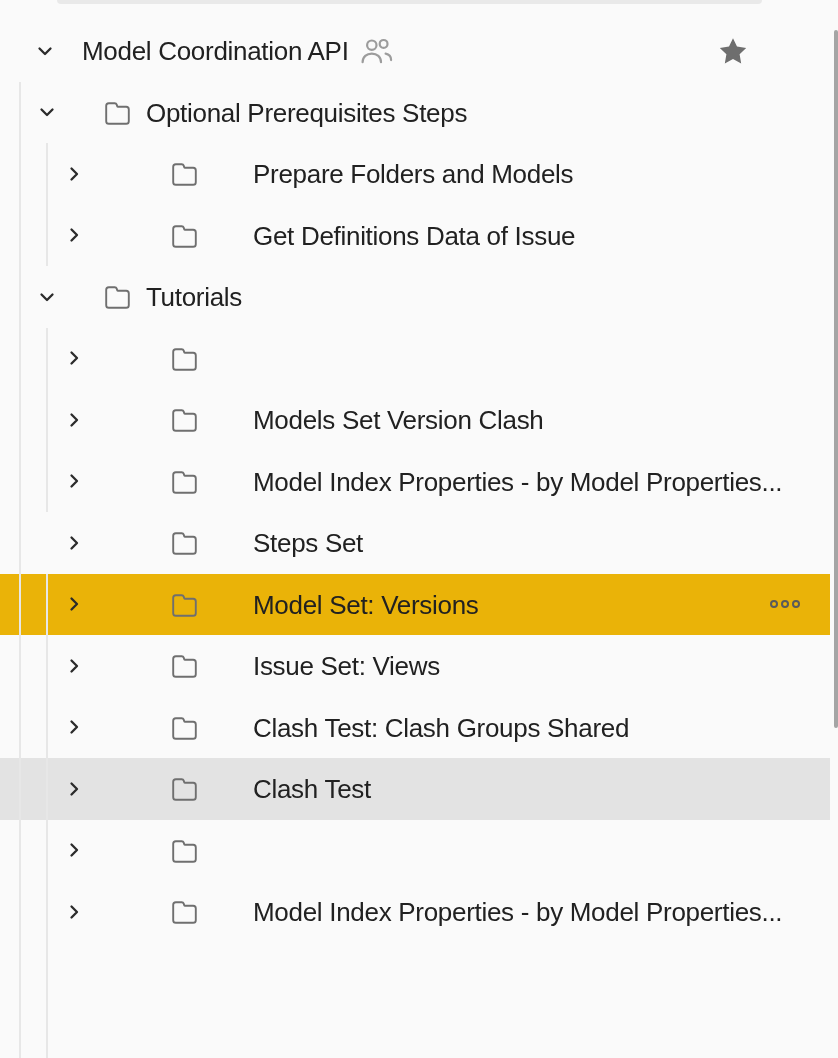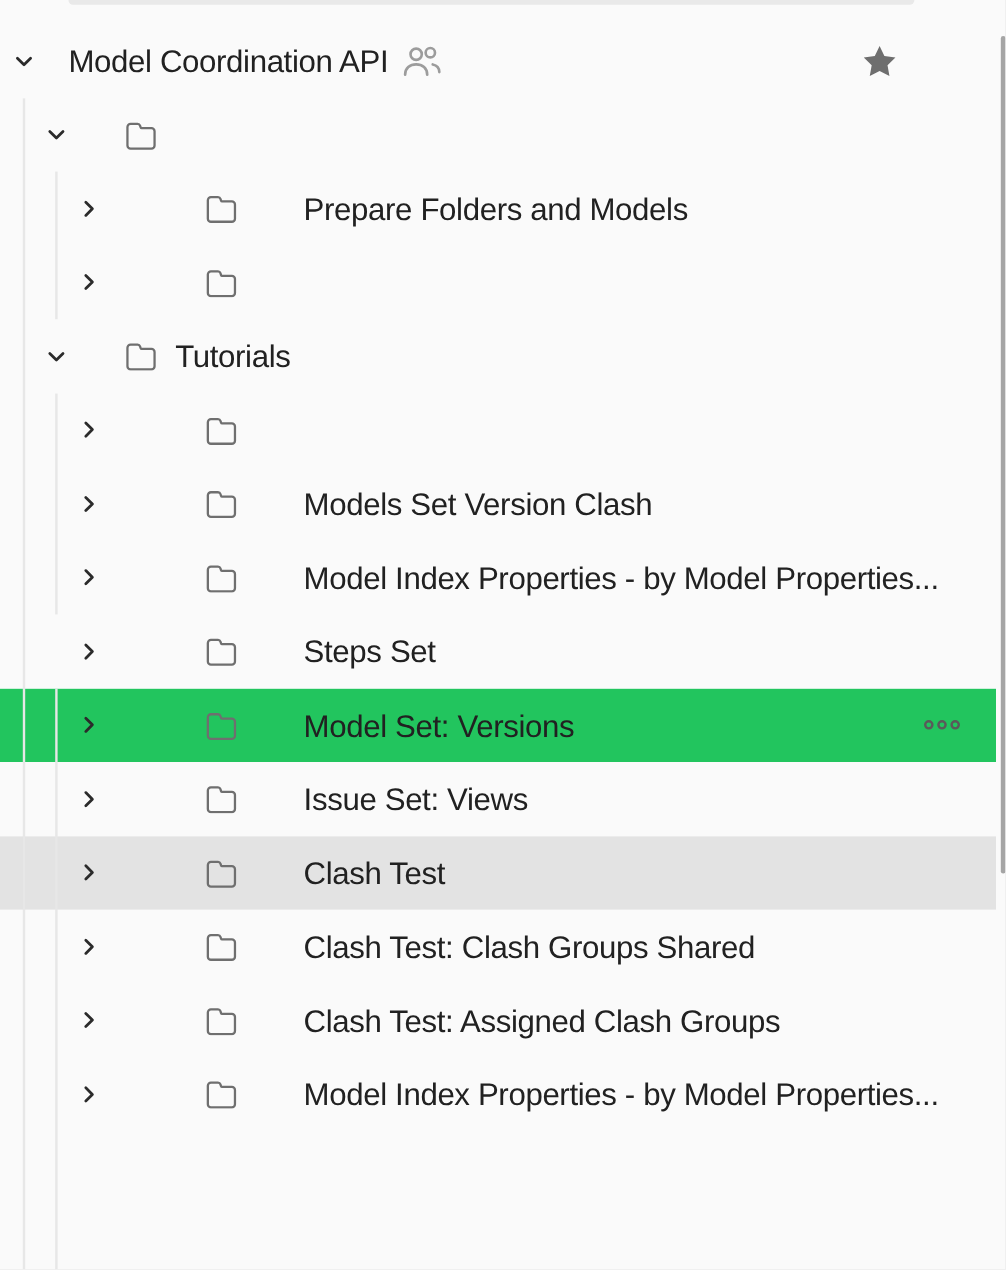--- a/index.html
+++ b/index.html
@@ -16,23 +16,23 @@
     position:absolute;top:0;left:57px;width:705px;height:4px;
     background:#e9e9e9;border-radius:0 0 8px 8px;
   }
   .tree{position:absolute;left:0;top:20px;right:0;z-index:1;}
   .row{
     position:relative;
     height:61.5px;
     margin-right:8px;           
     display:flex;align-items:center;
   }
-  .row.hover{background:#22c55e;text-align:right;}
+  .row.hover{background:#eab308;text-align:right;}
   .row.selected{background:#e3e3e3;}
-  .lvl1{padding-left:11px;}
+  .lvl1{padding-left:11px;margin-left:25px;}
   .lvl2{padding-left:38px;}
   .lvl3{padding-left:65px;gap:40px;}
   .chev{
     width:18px;height:18px;flex:none;margin-right:48px;
     display:flex;align-items:center;justify-content:center;
   }
   .lvl1 .chev{margin-right:28px;}
   .foldericon{width:27px;height:25px;flex:none;margin-right:15px;display:flex;}
   .label{
     font-size:26px;color:#212121;letter-spacing:-0.3px;
@@ -98,20 +98,21 @@
         <span class="chev">
           <svg width="18" height="18" viewBox="0 0 18 18" fill="none">
             <polyline points="3.5,6.5 9,12 14.5,6.5" stroke="#2b2b2b" stroke-width="2.3" stroke-linecap="round" stroke-linejoin="round"></polyline>
           </svg>
         </span>
         <span class="foldericon">
           <svg width="27" height="25" viewBox="0 0 27 25" fill="none">
             <path d="M2.2 21.2 V5.8 A2.6 2.6 0 0 1 4.8 3.2 h5.9 a2.1 2.1 0 0 1 2 1.45 l.5 1.55 a.9 .9 0 0 0 .86 .62 h8.14 A2.6 2.6 0 0 1 24.8 9.4 v11.8 a2.6 2.6 0 0 1 -2.6 2.6 H4.8 a2.6 2.6 0 0 1 -2.6 -2.6 Z" stroke="#6f6f6f" stroke-width="1.9" stroke-linejoin="round"></path>
           </svg>
         </span>
+        <span class="label">Optional Prerequisites Steps</span>
       </div>
       <div class="row lvl3">
         <span class="chev">
           <svg width="18" height="18" viewBox="0 0 18 18" fill="none">
             <polyline points="6.5,3.5 12,9 6.5,14.5" stroke="#2b2b2b" stroke-width="2.3" stroke-linecap="round" stroke-linejoin="round"></polyline>
           </svg>
         </span>
         <span class="foldericon">
           <svg width="27" height="25" viewBox="0 0 27 25" fill="none">
             <path d="M2.2 21.2 V5.8 A2.6 2.6 0 0 1 4.8 3.2 h5.9 a2.1 2.1 0 0 1 2 1.45 l.5 1.55 a.9 .9 0 0 0 .86 .62 h8.14 A2.6 2.6 0 0 1 24.8 9.4 v11.8 a2.6 2.6 0 0 1 -2.6 2.6 H4.8 a2.6 2.6 0 0 1 -2.6 -2.6 Z" stroke="#6f6f6f" stroke-width="1.9" stroke-linejoin="round"></path>
@@ -123,20 +124,21 @@
         <span class="chev">
           <svg width="18" height="18" viewBox="0 0 18 18" fill="none">
             <polyline points="6.5,3.5 12,9 6.5,14.5" stroke="#2b2b2b" stroke-width="2.3" stroke-linecap="round" stroke-linejoin="round"></polyline>
           </svg>
         </span>
         <span class="foldericon">
           <svg width="27" height="25" viewBox="0 0 27 25" fill="none">
             <path d="M2.2 21.2 V5.8 A2.6 2.6 0 0 1 4.8 3.2 h5.9 a2.1 2.1 0 0 1 2 1.45 l.5 1.55 a.9 .9 0 0 0 .86 .62 h8.14 A2.6 2.6 0 0 1 24.8 9.4 v11.8 a2.6 2.6 0 0 1 -2.6 2.6 H4.8 a2.6 2.6 0 0 1 -2.6 -2.6 Z" stroke="#6f6f6f" stroke-width="1.9" stroke-linejoin="round"></path>
           </svg>
         </span>
+        <span class="label">Get Definitions Data of Issue</span>
       </div>
       <div class="row lvl2">
         <span class="chev">
           <svg width="18" height="18" viewBox="0 0 18 18" fill="none">
             <polyline points="3.5,6.5 9,12 14.5,6.5" stroke="#2b2b2b" stroke-width="2.3" stroke-linecap="round" stroke-linejoin="round"></polyline>
           </svg>
         </span>
         <span class="foldericon">
           <svg width="27" height="25" viewBox="0 0 27 25" fill="none">
             <path d="M2.2 21.2 V5.8 A2.6 2.6 0 0 1 4.8 3.2 h5.9 a2.1 2.1 0 0 1 2 1.45 l.5 1.55 a.9 .9 0 0 0 .86 .62 h8.14 A2.6 2.6 0 0 1 24.8 9.4 v11.8 a2.6 2.6 0 0 1 -2.6 2.6 H4.8 a2.6 2.6 0 0 1 -2.6 -2.6 Z" stroke="#6f6f6f" stroke-width="1.9" stroke-linejoin="round"></path>
@@ -219,20 +221,33 @@
             <polyline points="6.5,3.5 12,9 6.5,14.5" stroke="#2b2b2b" stroke-width="2.3" stroke-linecap="round" stroke-linejoin="round"></polyline>
           </svg>
         </span>
         <span class="foldericon">
           <svg width="27" height="25" viewBox="0 0 27 25" fill="none">
             <path d="M2.2 21.2 V5.8 A2.6 2.6 0 0 1 4.8 3.2 h5.9 a2.1 2.1 0 0 1 2 1.45 l.5 1.55 a.9 .9 0 0 0 .86 .62 h8.14 A2.6 2.6 0 0 1 24.8 9.4 v11.8 a2.6 2.6 0 0 1 -2.6 2.6 H4.8 a2.6 2.6 0 0 1 -2.6 -2.6 Z" stroke="#6f6f6f" stroke-width="1.9" stroke-linejoin="round"></path>
           </svg>
         </span>
         <span class="label">Issue Set: Views</span>
       </div>
+      <div class="row lvl3">
+        <span class="chev">
+          <svg width="18" height="18" viewBox="0 0 18 18" fill="none">
+            <polyline points="6.5,3.5 12,9 6.5,14.5" stroke="#2b2b2b" stroke-width="2.3" stroke-linecap="round" stroke-linejoin="round"></polyline>
+          </svg>
+        </span>
+        <span class="foldericon">
+          <svg width="27" height="25" viewBox="0 0 27 25" fill="none">
+            <path d="M2.2 21.2 V5.8 A2.6 2.6 0 0 1 4.8 3.2 h5.9 a2.1 2.1 0 0 1 2 1.45 l.5 1.55 a.9 .9 0 0 0 .86 .62 h8.14 A2.6 2.6 0 0 1 24.8 9.4 v11.8 a2.6 2.6 0 0 1 -2.6 2.6 H4.8 a2.6 2.6 0 0 1 -2.6 -2.6 Z" stroke="#6f6f6f" stroke-width="1.9" stroke-linejoin="round"></path>
+          </svg>
+        </span>
+        <span class="label">Clash Test: Clash Groups Shared</span>
+      </div>
       <div class="row lvl3 selected">
         <span class="chev">
           <svg width="18" height="18" viewBox="0 0 18 18" fill="none">
             <polyline points="6.5,3.5 12,9 6.5,14.5" stroke="#2b2b2b" stroke-width="2.3" stroke-linecap="round" stroke-linejoin="round"></polyline>
           </svg>
         </span>
         <span class="foldericon">
           <svg width="27" height="25" viewBox="0 0 27 25" fill="none">
             <path d="M2.2 21.2 V5.8 A2.6 2.6 0 0 1 4.8 3.2 h5.9 a2.1 2.1 0 0 1 2 1.45 l.5 1.55 a.9 .9 0 0 0 .86 .62 h8.14 A2.6 2.6 0 0 1 24.8 9.4 v11.8 a2.6 2.6 0 0 1 -2.6 2.6 H4.8 a2.6 2.6 0 0 1 -2.6 -2.6 Z" stroke="#6f6f6f" stroke-width="1.9" stroke-linejoin="round"></path>
           </svg>
@@ -243,34 +258,20 @@
         <span class="chev">
           <svg width="18" height="18" viewBox="0 0 18 18" fill="none">
             <polyline points="6.5,3.5 12,9 6.5,14.5" stroke="#2b2b2b" stroke-width="2.3" stroke-linecap="round" stroke-linejoin="round"></polyline>
           </svg>
         </span>
         <span class="foldericon">
           <svg width="27" height="25" viewBox="0 0 27 25" fill="none">
             <path d="M2.2 21.2 V5.8 A2.6 2.6 0 0 1 4.8 3.2 h5.9 a2.1 2.1 0 0 1 2 1.45 l.5 1.55 a.9 .9 0 0 0 .86 .62 h8.14 A2.6 2.6 0 0 1 24.8 9.4 v11.8 a2.6 2.6 0 0 1 -2.6 2.6 H4.8 a2.6 2.6 0 0 1 -2.6 -2.6 Z" stroke="#6f6f6f" stroke-width="1.9" stroke-linejoin="round"></path>
           </svg>
         </span>
-        <span class="label">Clash Test: Clash Groups Shared</span>
-      </div>
-      <div class="row lvl3">
-        <span class="chev">
-          <svg width="18" height="18" viewBox="0 0 18 18" fill="none">
-            <polyline points="6.5,3.5 12,9 6.5,14.5" stroke="#2b2b2b" stroke-width="2.3" stroke-linecap="round" stroke-linejoin="round"></polyline>
-          </svg>
-        </span>
-        <span class="foldericon">
-          <svg width="27" height="25" viewBox="0 0 27 25" fill="none">
-            <path d="M2.2 21.2 V5.8 A2.6 2.6 0 0 1 4.8 3.2 h5.9 a2.1 2.1 0 0 1 2 1.45 l.5 1.55 a.9 .9 0 0 0 .86 .62 h8.14 A2.6 2.6 0 0 1 24.8 9.4 v11.8 a2.6 2.6 0 0 1 -2.6 2.6 H4.8 a2.6 2.6 0 0 1 -2.6 -2.6 Z" stroke="#6f6f6f" stroke-width="1.9" stroke-linejoin="round"></path>
-          </svg>
-        </span>
-        <span class="label">Clash Test: Assigned Clash Groups</span>
       </div>
       <div class="row lvl3">
         <span class="chev">
           <svg width="18" height="18" viewBox="0 0 18 18" fill="none">
             <polyline points="6.5,3.5 12,9 6.5,14.5" stroke="#2b2b2b" stroke-width="2.3" stroke-linecap="round" stroke-linejoin="round"></polyline>
           </svg>
         </span>
         <span class="foldericon">
           <svg width="27" height="25" viewBox="0 0 27 25" fill="none">
             <path d="M2.2 21.2 V5.8 A2.6 2.6 0 0 1 4.8 3.2 h5.9 a2.1 2.1 0 0 1 2 1.45 l.5 1.55 a.9 .9 0 0 0 .86 .62 h8.14 A2.6 2.6 0 0 1 24.8 9.4 v11.8 a2.6 2.6 0 0 1 -2.6 2.6 H4.8 a2.6 2.6 0 0 1 -2.6 -2.6 Z" stroke="#6f6f6f" stroke-width="1.9" stroke-linejoin="round"></path>

